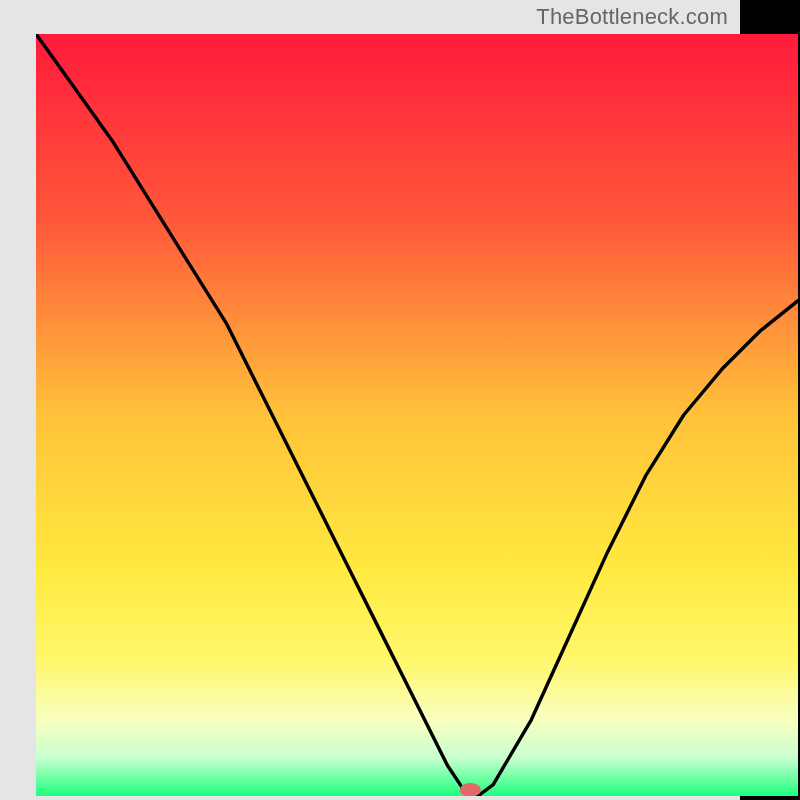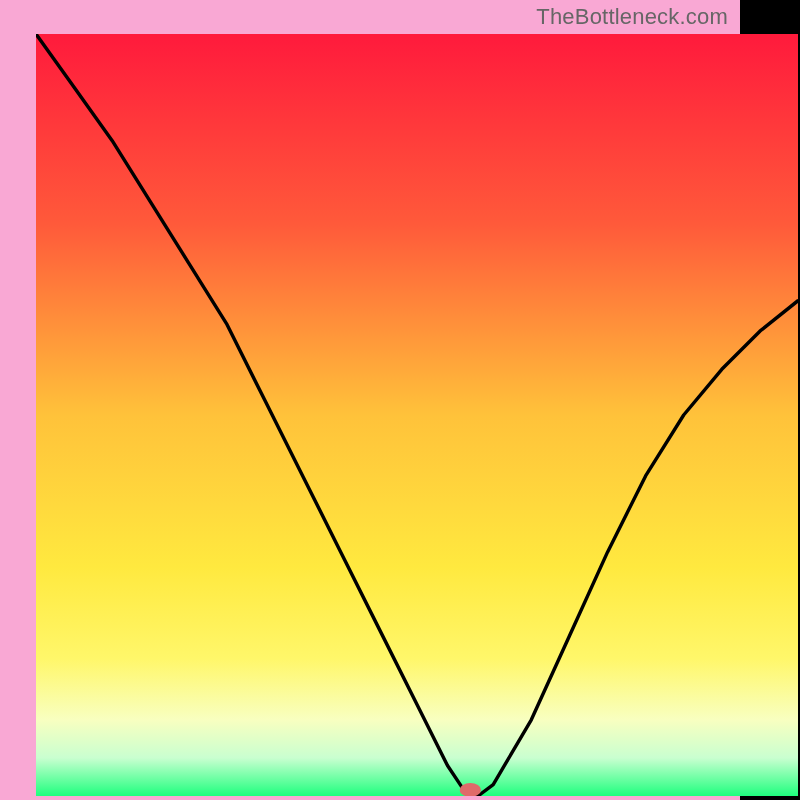--- a/index.html
+++ b/index.html
@@ -8,21 +8,21 @@
     width: 800px;
     height: 800px;
     background: #000;
     overflow: hidden;
     font-family: Arial, sans-serif;
   }
   .frame {
     position: relative;
     width: 740px;
     height: 800px;
-    background: #f9a8d4;
+    background: #e5e5e5;
   }
   .watermark {
     position: absolute;
     top: 4px;
     right: 12px;
     color: #666;
     font-size: 22px;
     font-weight: 500;
     letter-spacing: 0.2px;
     z-index: 10;

